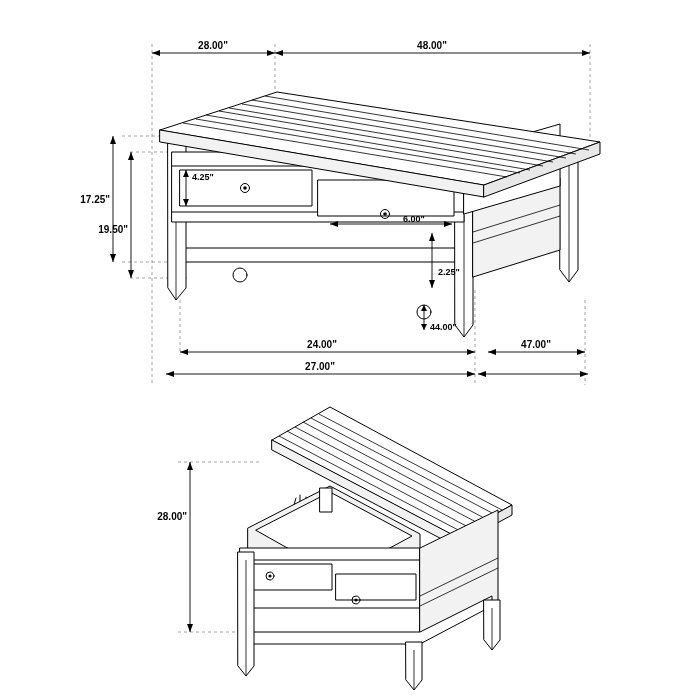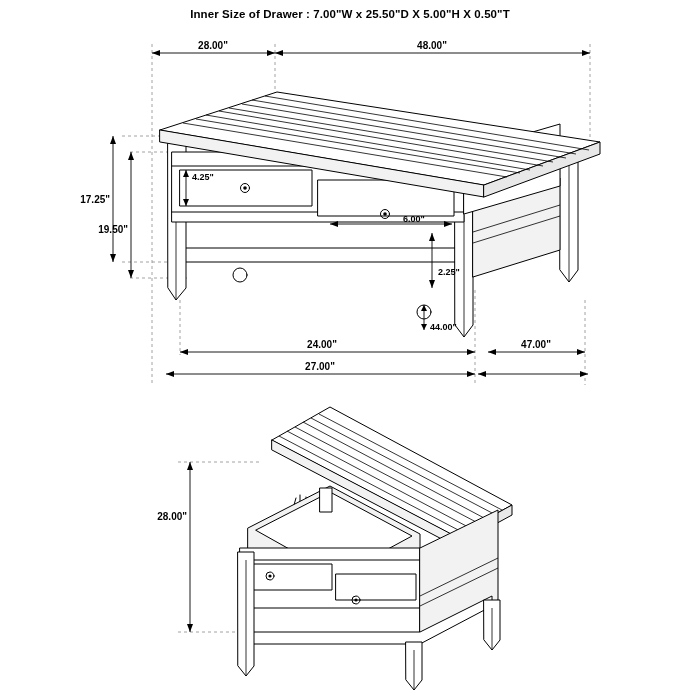--- a/index.html
+++ b/index.html
@@ -77,21 +77,20 @@
   }
   .shade2 {
     fill: #e8e8e8;
   }
 </style>
 </head>
 <body>
 
 <div id="stage">
 
-  <div class="title">Inner Size of Drawer : 7.00"W x 25.50"D X 5.00"H X 0.50"T</div>
 
   <svg width="700" height="700" viewBox="0 0 700 700">
 
     <g>
 
       <g>
         <line class="ext" x1="152" y1="44" x2="152" y2="385"></line>
         <line class="ext" x1="275" y1="44" x2="275" y2="110"></line>
         <line class="ext" x1="590" y1="44" x2="590" y2="150"></line>
         <line class="ext" x1="122" y1="136" x2="172" y2="136"></line>

